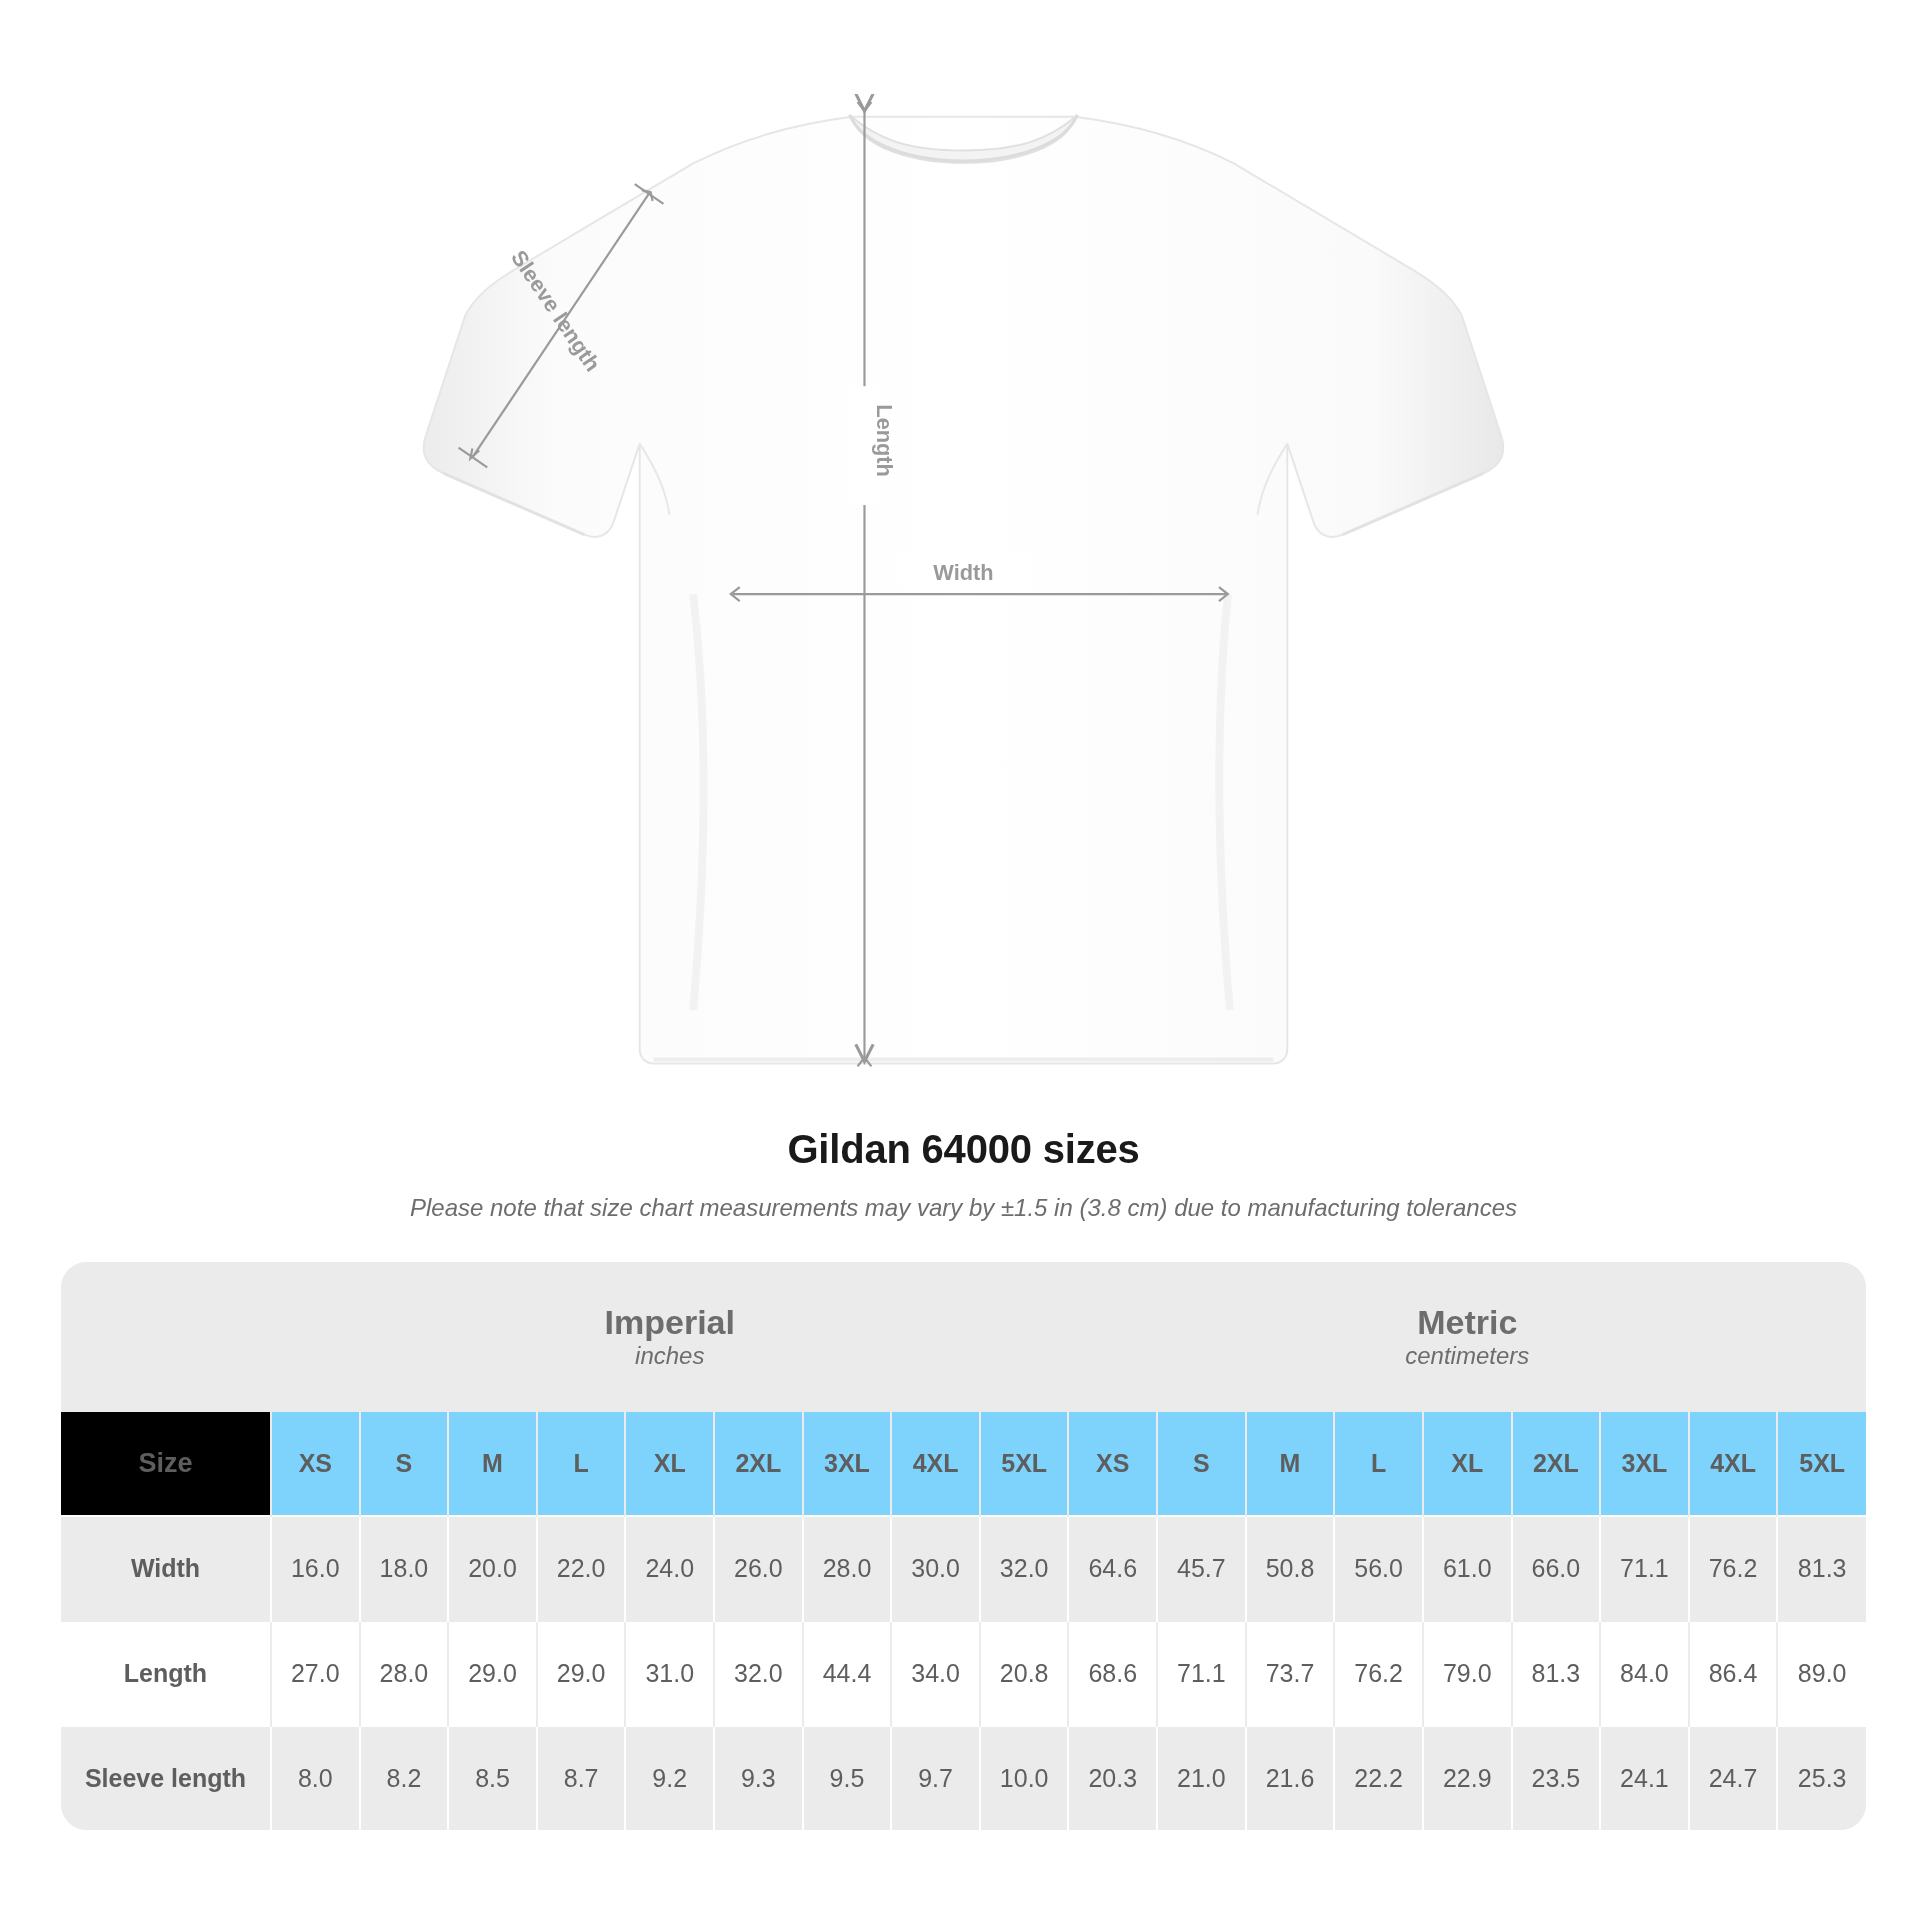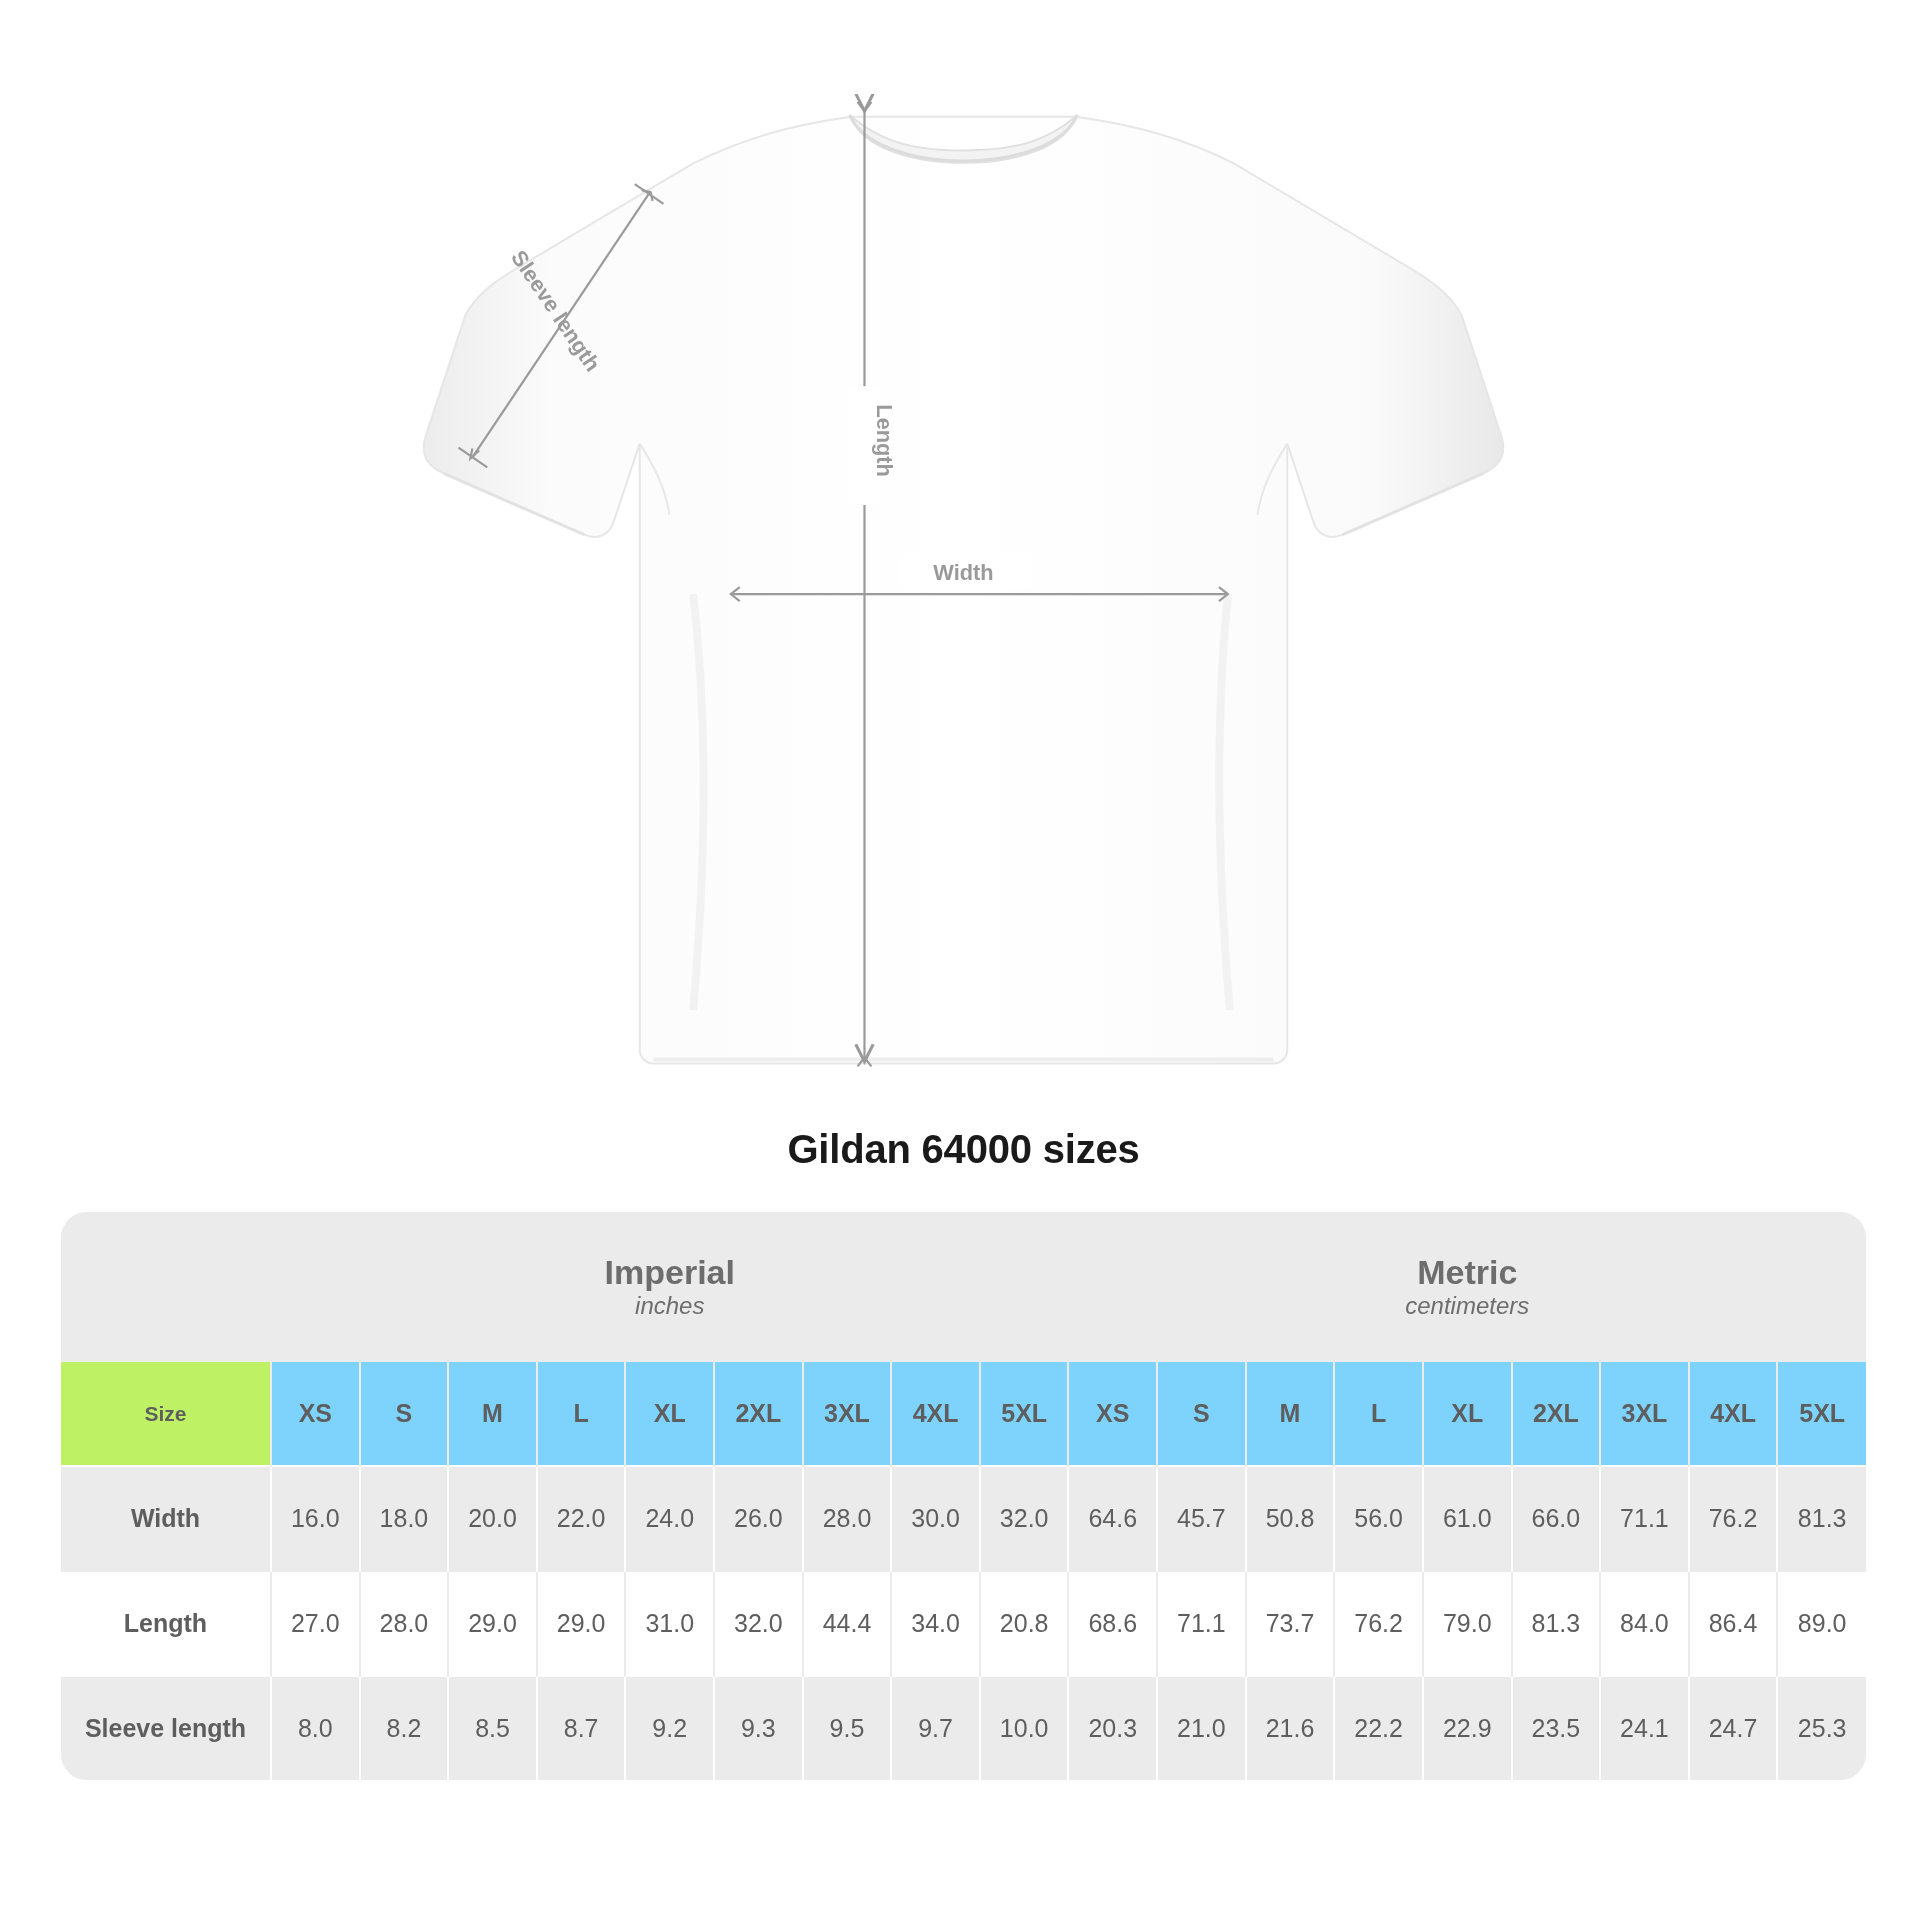--- a/index.html
+++ b/index.html
@@ -89,22 +89,22 @@
   .hdr-row td {
     background: #7dd3fc;
     height: 103px;
     font-weight: bold;
     color: #5a5a5a;
     font-size: 26px;
     border-right: 2px solid #ebebeb;
   }
   .hdr-row td:last-child { border-right: none; }
   .hdr-row td.rowlabel {
-    background: #bef264;
-    font-size: 21px;
+    background: #000000;
+    font-size: 27px;
   }
   .data-row td {
     height: 103px;
     border-right: 2px solid #ffffff;
     border-top: 2px solid #ffffff;
     font-size: 27px;
     color: #555;
   }
   .data-row td:last-child { border-right: none; }
   .data-row.alt td { background: #ebebeb; }
@@ -218,20 +218,21 @@
 
         <line x1="641" y1="186" x2="670" y2="206" stroke="#9a9a9a" stroke-width="2.2"></line>
         <line x1="463" y1="452" x2="492" y2="472" stroke="#9a9a9a" stroke-width="2.2"></line>
         <text class="lbl-sleeve" transform="translate(555,318) rotate(56)" text-anchor="middle">Sleeve length</text>
       </g>
     </svg>
   </div>
 
   <div class="title-block">
     <div class="chart-title">Gildan 64000 sizes</div>
+    <div class="chart-note">Please note that size chart measurements may vary by ±1.5 in (3.8 cm) due to manufacturing tolerances</div>
   </div>
 
   <div class="table-wrap">
     <table class="size-table">
       <colgroup>
         <col class="col-label">
         <col span="18" class="col-val">
       </colgroup>
       <tbody>
         <tr class="unit-row">

